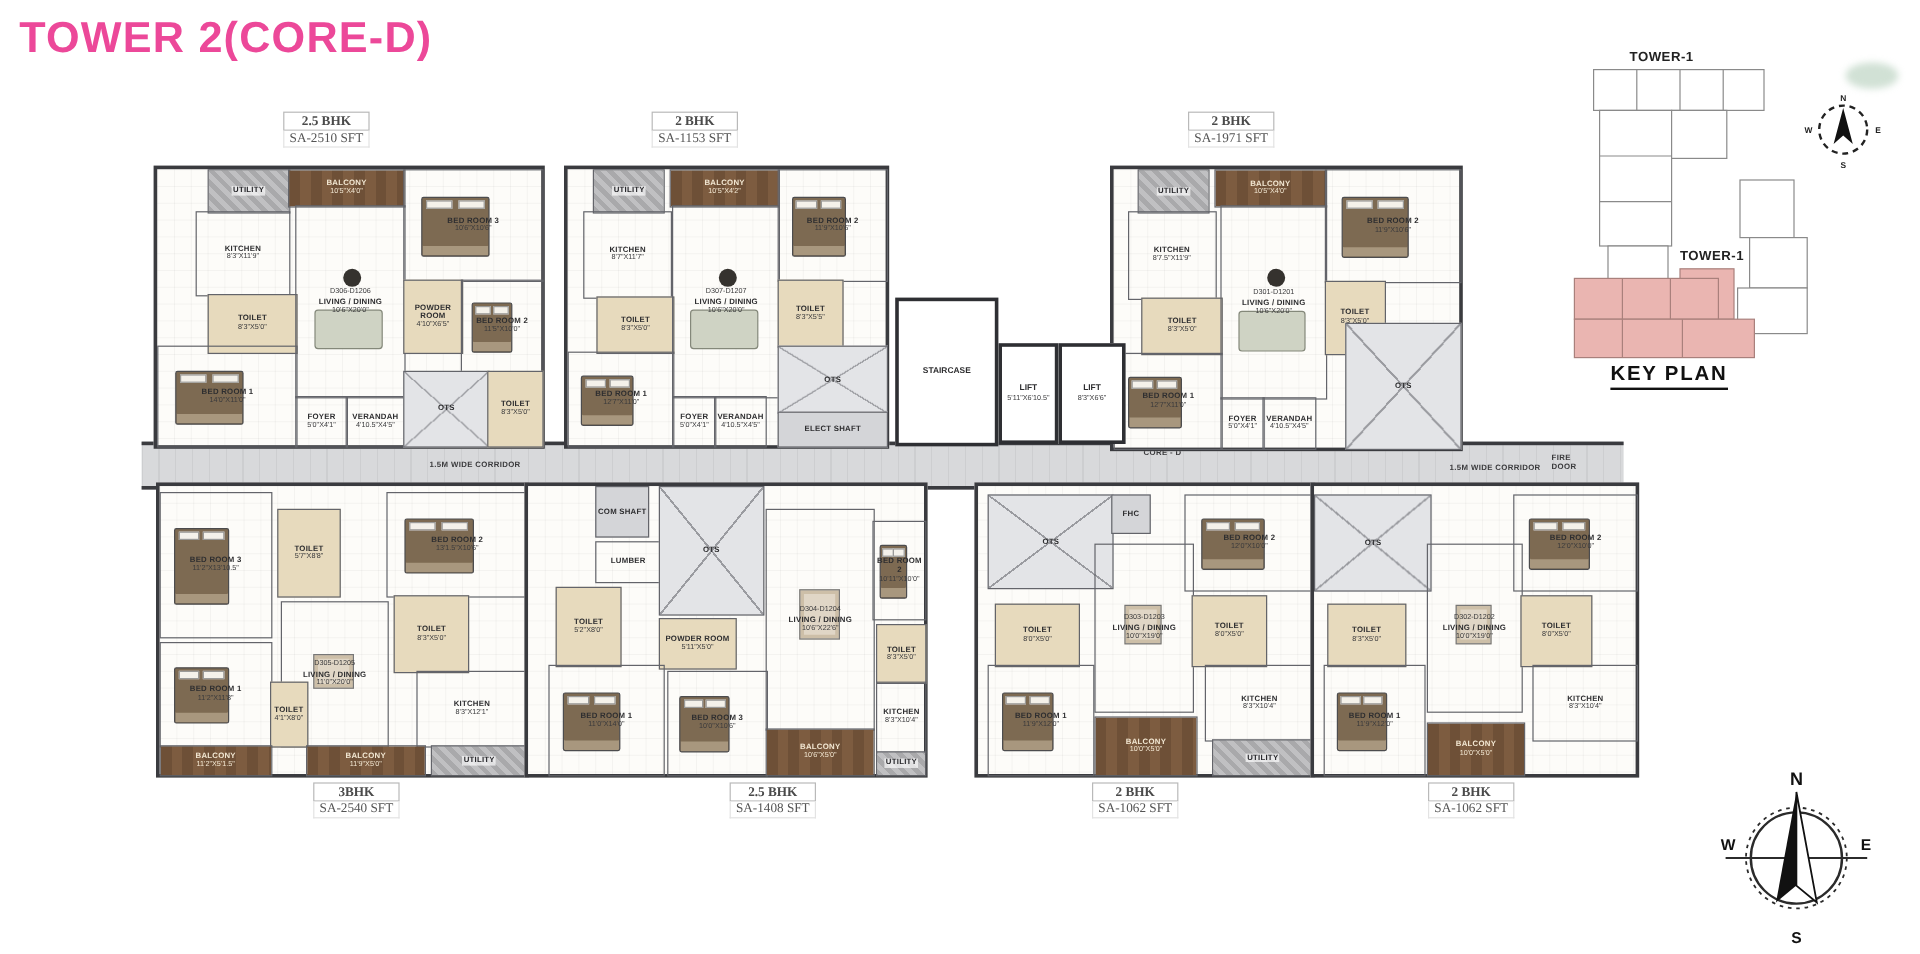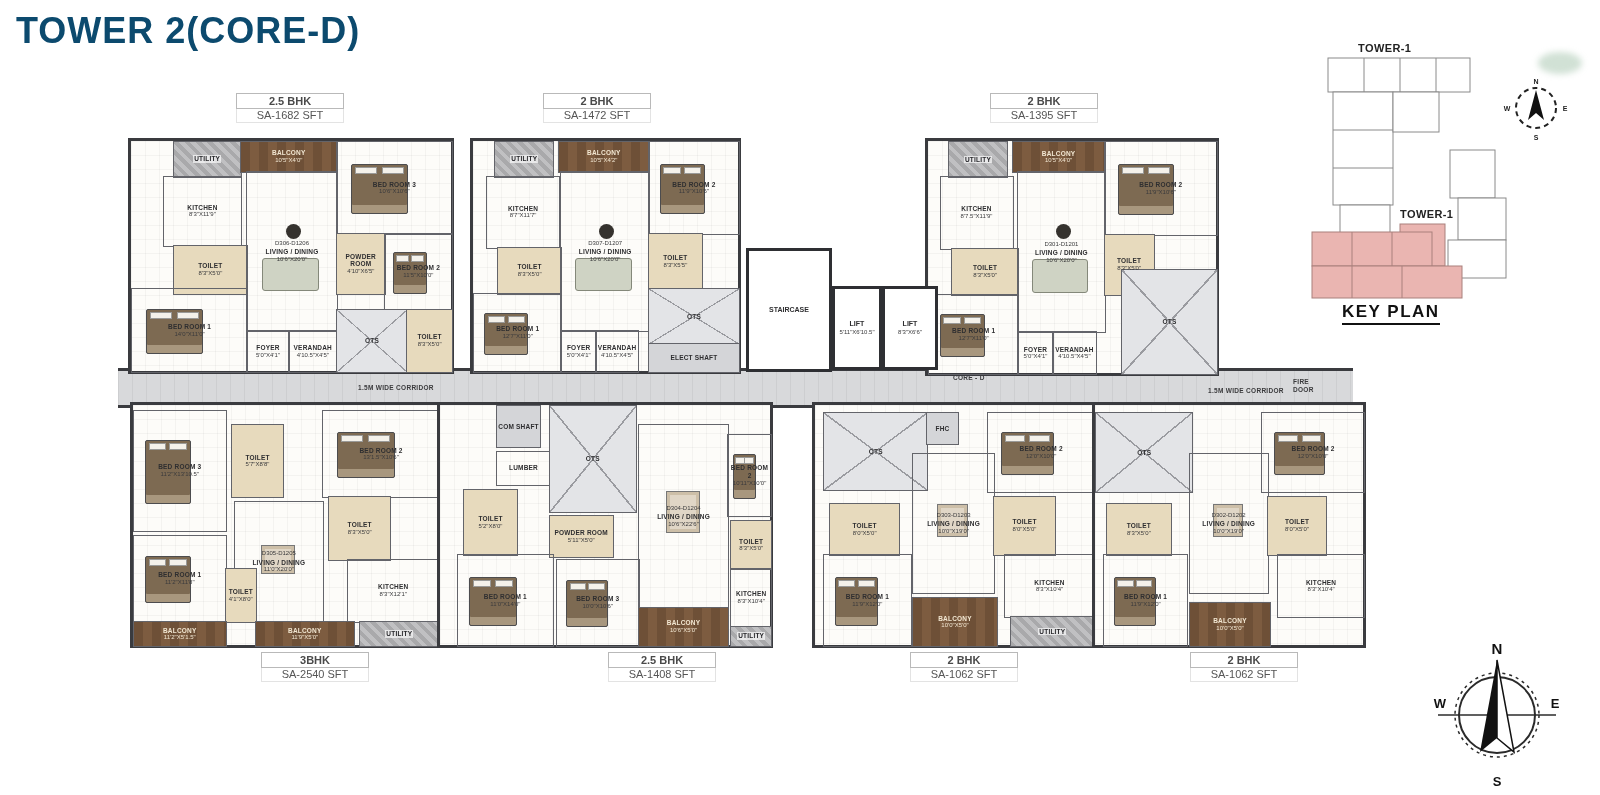--- a/index.html
+++ b/index.html
@@ -1,21 +1,21 @@
 <!DOCTYPE html>
 <html><head>
 <meta charset="utf-8">
 <style>
   html,body{margin:0;padding:0;background:#fff;}
   .stage{position:relative;width:1600px;height:795px;background:#fff;overflow:hidden;
          font-family:"Liberation Sans",sans-serif;}
   .title{position:absolute;left:16px;top:10px;font-size:36px;font-weight:700;
-         letter-spacing:1px;color:#0c4a6e;}
+         letter-spacing:1px;color:#ec4899;}
   
-  .unit-tag{position:absolute;width:108px;text-align:center;z-index:6;}
+  .unit-tag{position:absolute;width:72px;text-align:center;z-index:6;font-family:Liberation Serif, serif;}
   .tag-type{border:1px solid #b9b9b9;background:#fff;font-size:11px;font-weight:700;color:#4a4a4a;padding:1px 0;}
   .tag-area{font-size:11px;color:#555;background:#fff;border:1px solid #e3e3e3;border-top:none;padding:0 0 1px 0;}
   
   .unit{position:absolute;border:3px solid #3a3b3f;background:
         linear-gradient(rgba(0,0,0,.035) 1px,transparent 1px),
         linear-gradient(90deg,rgba(0,0,0,.035) 1px,transparent 1px),#fdfcf9;
         background-size:14px 14px,14px 14px,auto;z-index:2;}
   .room{position:absolute;border:1px solid #63646a;display:flex;align-items:center;
         justify-content:center;text-align:center;overflow:hidden;}
   .rlab{position:relative;z-index:3;line-height:1.2;padding:1px;}
@@ -637,29 +637,29 @@
       <div class="room f-deck" style="left: 35%; top: 82%; width: 30%; height: 18%;">
         <div class="rlab">
           <span class="rname">BALCONY</span>
           <span class="rdims">10'0"X5'0"</span>
         </div>
       </div>
     </div>
 
   <div class="unit-tag" style="left:236px;top:93px;">
     <div class="tag-type">2.5 BHK</div>
-    <div class="tag-area">SA-1682 SFT</div>
+    <div class="tag-area">SA-2510 SFT</div>
   </div>
   <div class="unit-tag" style="left:543px;top:93px;">
     <div class="tag-type">2 BHK</div>
-    <div class="tag-area">SA-1472 SFT</div>
+    <div class="tag-area">SA-1153 SFT</div>
   </div>
   <div class="unit-tag" style="left:990px;top:93px;">
     <div class="tag-type">2 BHK</div>
-    <div class="tag-area">SA-1395 SFT</div>
+    <div class="tag-area">SA-1971 SFT</div>
   </div>
   <div class="unit-tag" style="left:225px;top:652px;padding-left:36px;">
     <div class="tag-type">3BHK</div>
     <div class="tag-area">SA-2540 SFT</div>
   </div>
   <div class="unit-tag" style="left:608px;top:652px;">
     <div class="tag-type">2.5 BHK</div>
     <div class="tag-area">SA-1408 SFT</div>
   </div>
   <div class="unit-tag" style="left:910px;top:652px;">

